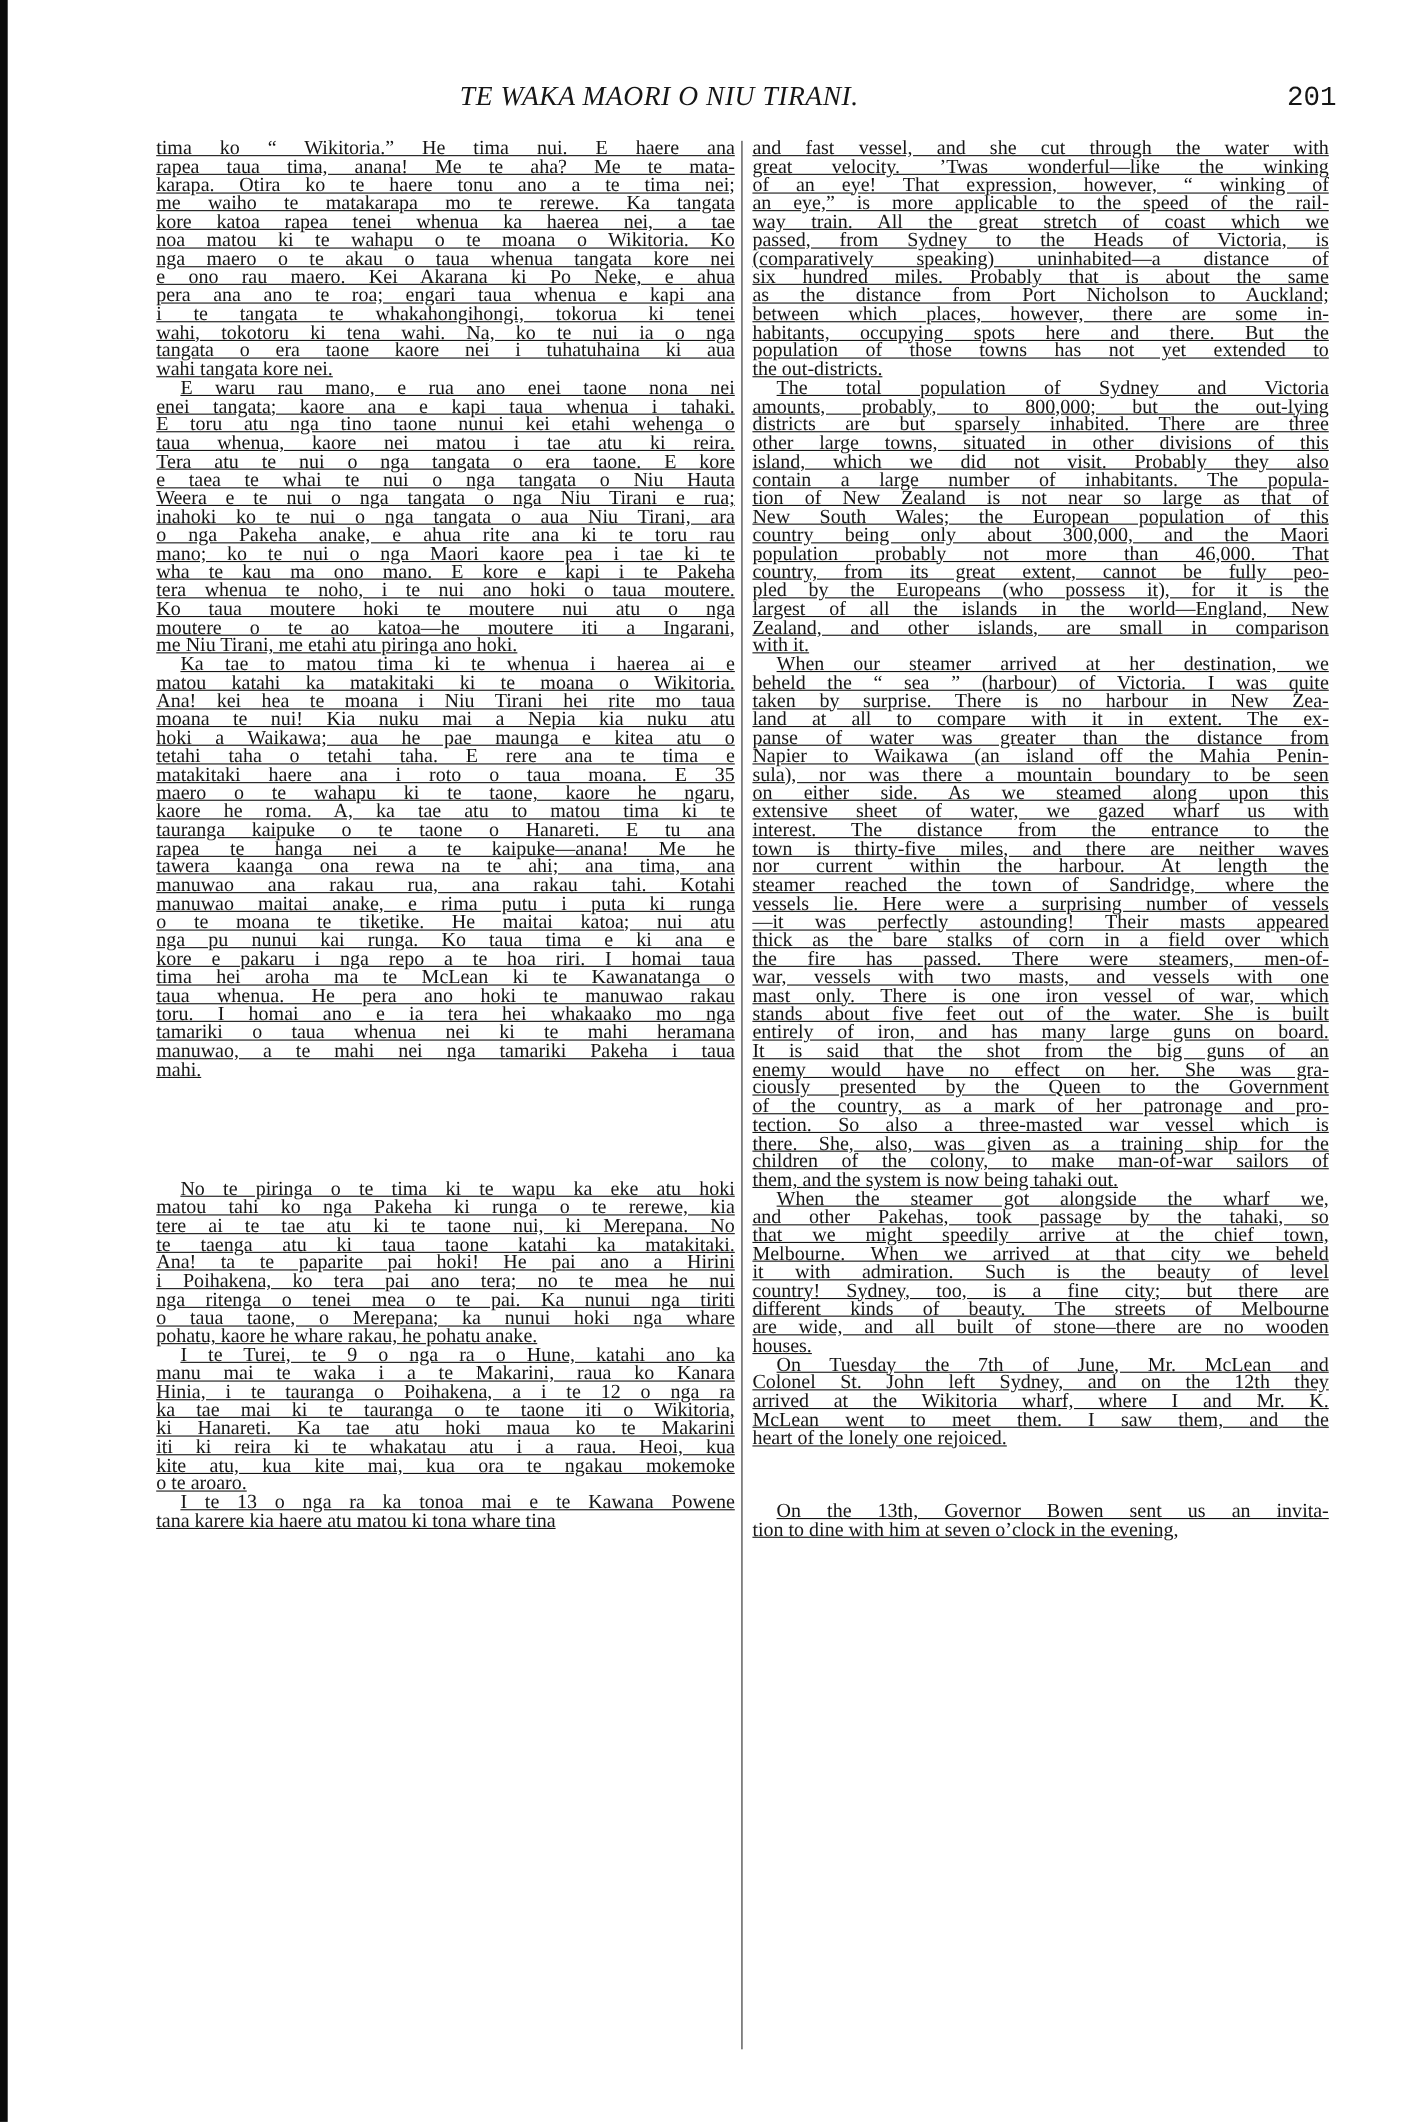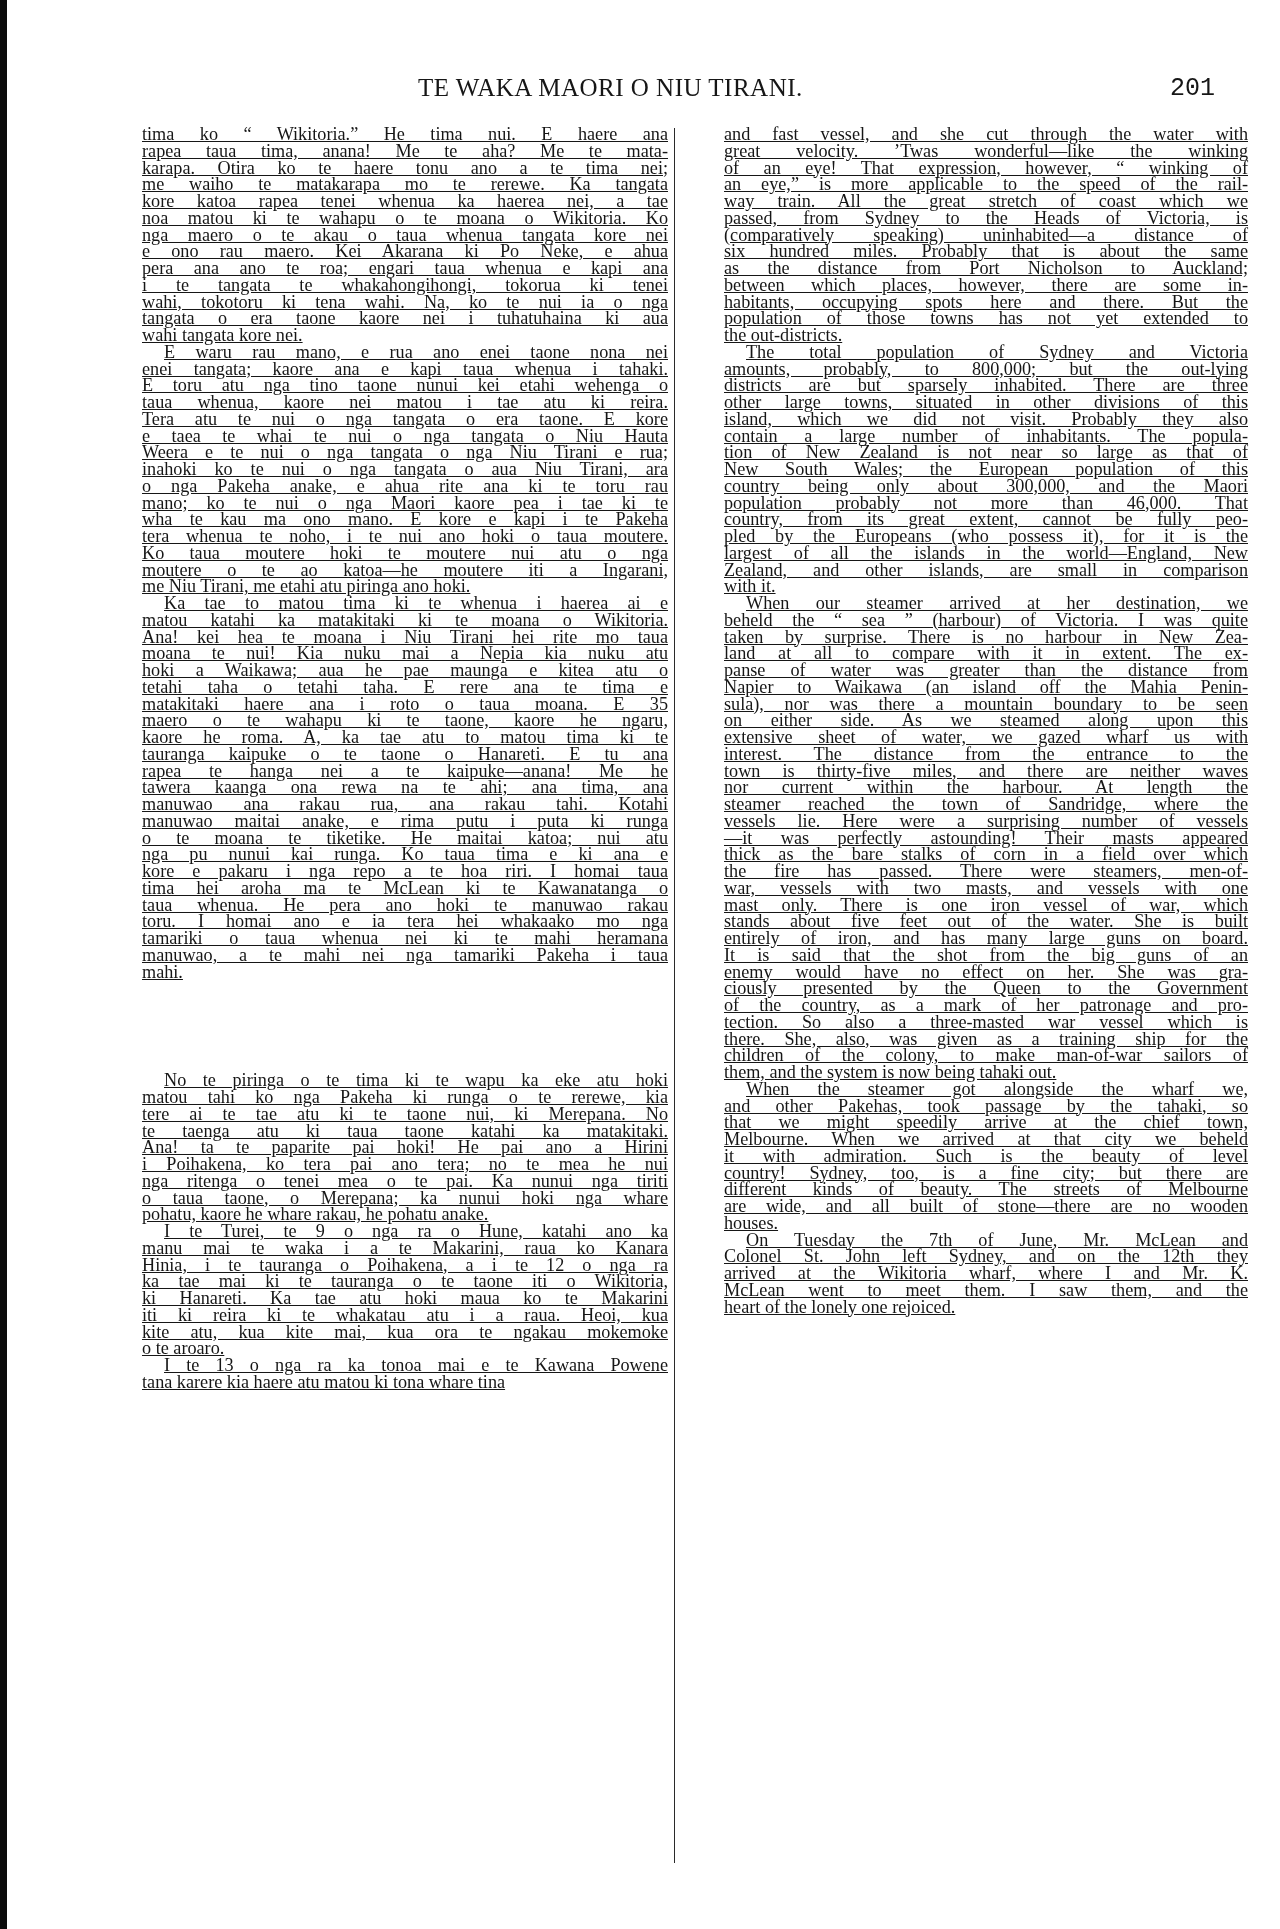--- a/index.html
+++ b/index.html
@@ -1,25 +1,25 @@
 <!DOCTYPE html>
 <html><head>
 <meta charset="utf-8">
 <style>
   html, body { margin: 0; padding: 0; background: #ffffff; }
   body { width: 1280px; height: 1929px; position: relative; overflow: hidden;
          font-family: "DejaVu Serif", "Liberation Serif", serif; color: #161616; }
   .scan-edge { position: absolute; left: 0; top: 0; width: 7px; height: 1929px; background: #0b0b0b; }
   .running-head { position: absolute; top: 74px; left: 418px; font-size: 25px; letter-spacing: 0.5px;
-                  font-family: "Liberation Serif", serif; }
+                  font-family: "Liberation Serif", serif; font-style: italic; }
   .page-number { position: absolute; top: 74px; left: 1170px; font-size: 25px; font-family: Liberation Mono, monospace; }
   .col { position: absolute; top: 126px; width: 526px; font-family: "Liberation Serif", serif;
          font-size: 18.2px; line-height: 16.75px; text-decoration: underline; }
   .col-left { left: 142px; }
-  .col-right { left: 724px; width: 524px; }
+  .col-right { left: 684px; width: 524px; }
   .divider { position: absolute; left: 674px; top: 128px; width: 1px; height: 1735px; background: #2a2a2a; }
   .line { display: block; text-align: justify; text-align-last: justify; white-space: nowrap; height: 16.75px; overflow: visible; }
   .line.last { text-align-last: left; }
   .line.indent { padding-left: 22px; }
   .para { margin: 0; }
   .gap { display: block; }
 </style>
 </head>
 <body>
 
@@ -191,13 +191,17 @@
       <span class="line last">houses.</span>
     </div>
     <div class="para">
       <span class="line indent">On Tuesday the 7th of June, Mr. McLean and</span>
       <span class="line">Colonel St. John left Sydney, and on the 12th they</span>
       <span class="line">arrived at the Wikitoria wharf, where I and Mr. K.</span>
       <span class="line">McLean went to meet them.  I saw them, and the</span>
       <span class="line last">heart of the lonely one rejoiced.</span>
     </div>
     <div class="gap" style="height: 50px;"></div>
+    <div class="para">
+      <span class="line indent">On the 13th, Governor Bowen sent us an invita-</span>
+      <span class="line last">tion to dine with him at seven o’clock in the evening,</span>
+    </div>
   </div>
 
 </body></html>

